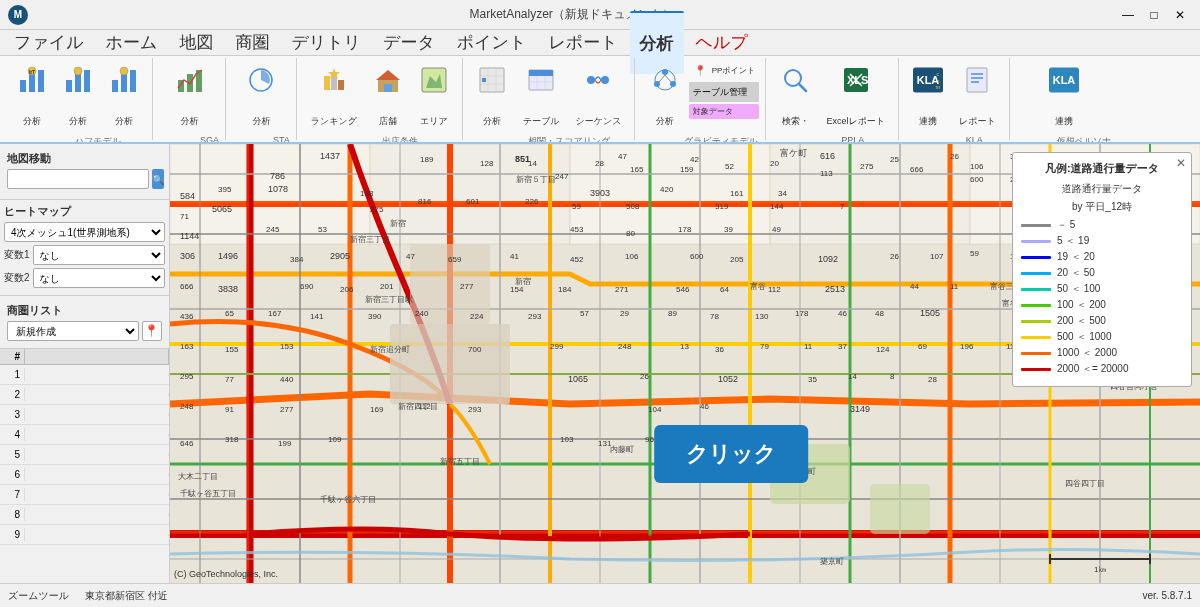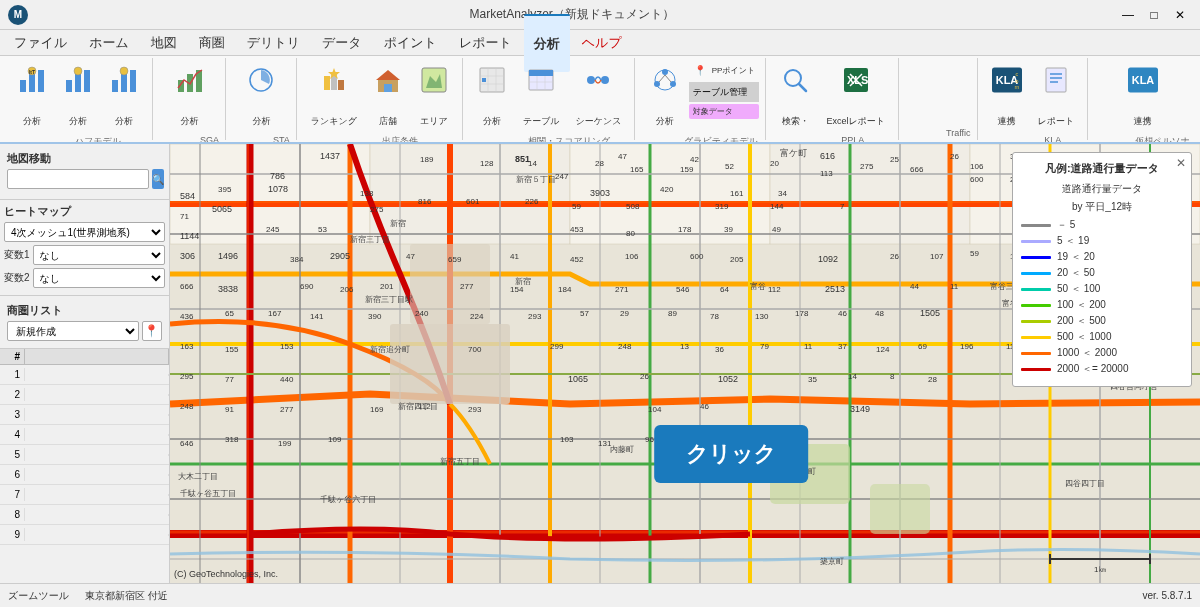--- a/index.html
+++ b/index.html
@@ -14,21 +14,21 @@
     .titlebar-title { font-size: 12px; color: #404040; flex: 1; text-align: center; }
     .titlebar-controls { display: flex; gap: 2px; }
     .titlebar-btn { width: 24px; height: 20px; border: none; background: transparent; cursor: pointer; font-size: 12px; display: flex; align-items: center; justify-content: center; }
 
     
     .menubar {
       height: 26px; background: #f0f0f0; display: flex; align-items: center; border-bottom: 1px solid #ccc;
       padding: 0 4px; gap: 2px;
     }
     .menu-item {
-      padding: 19px 10px; cursor: pointer; font-size: 13px; color: #333; border-radius: 2px;
+      padding: 19px 10px; cursor: pointer; font-size: 17px; color: #333; border-radius: 2px;
     }
     .menu-item.highlighted { color: #cc0000; }
 
     
     .ribbon {
       height: 88px; background: #f8f8f8; border-bottom: 2px solid #a0c4e8; display: flex; align-items: stretch;
       padding: 2px 4px; gap: 1px; overflow: hidden;
     }
     .ribbon-group {
       display: flex; flex-direction: column; align-items: center; border-right: 1px solid #d0d0d0;
@@ -375,24 +375,20 @@
               <line x1="8" y1="8" x2="20" y2="20" stroke="white" stroke-width="1.5"></line>
               <line x1="20" y1="8" x2="8" y2="20" stroke="white" stroke-width="1.5"></line>
             </svg>
         </div>
         <span class="label">Excelレポート</span>
       </div>
     </div>
     <span class="ribbon-group-label">PPLA</span>
   </div>
 
-  <div class="ribbon-group" style="min-width:50px;">
-    <div class="ribbon-buttons"></div>
-    <span class="ribbon-group-label">Traffic</span>
-  </div>
 
   <div class="ribbon-group">
     <div class="ribbon-buttons">
       <div class="ribbon-btn">
         <div class="icon">
           <svg width="36" height="30" viewBox="0 0 36 30">
               <rect x="0" y="0" width="36" height="30" rx="3" fill="#1a5276"></rect>
               <text x="18" y="20" text-anchor="middle" font-size="13" fill="white" font-weight="bold">KLA</text>
               <text x="30" y="10" text-anchor="middle" font-size="7" fill="#e8c040">ｃ</text>
               <text x="30" y="18" text-anchor="middle" font-size="7" fill="#e8c040">ｏ</text>

